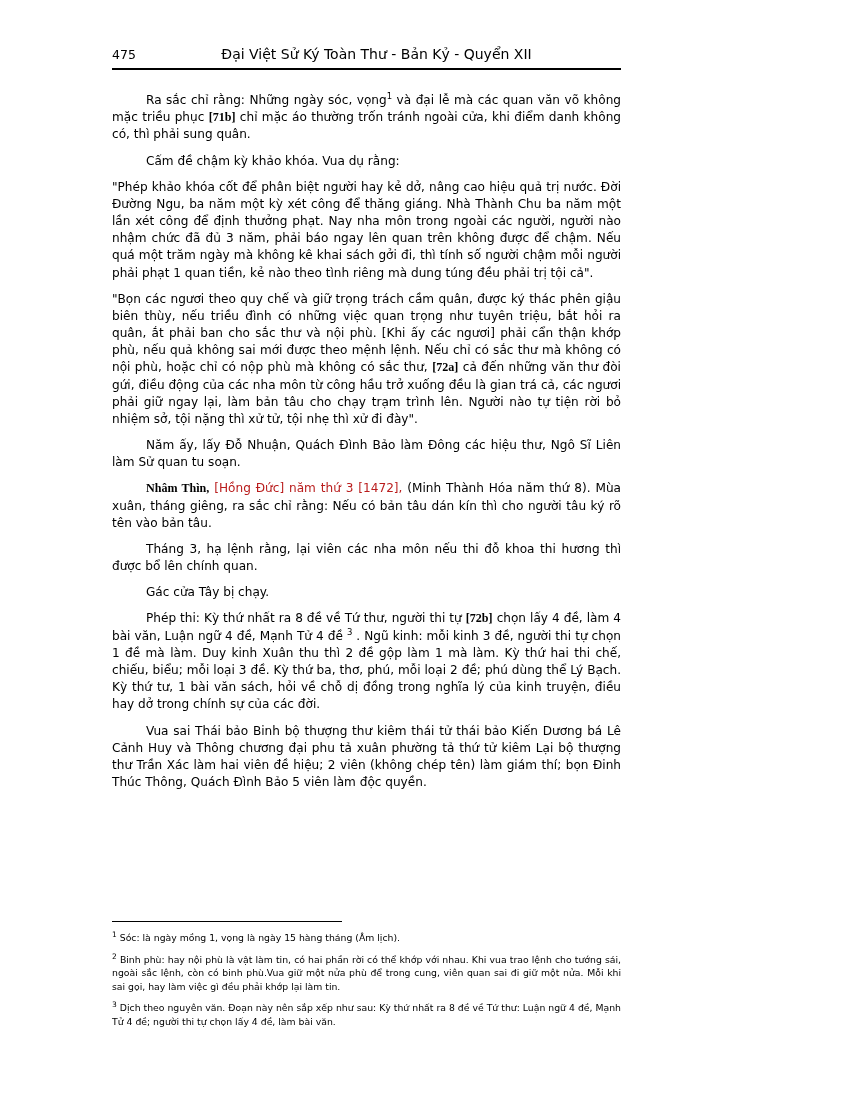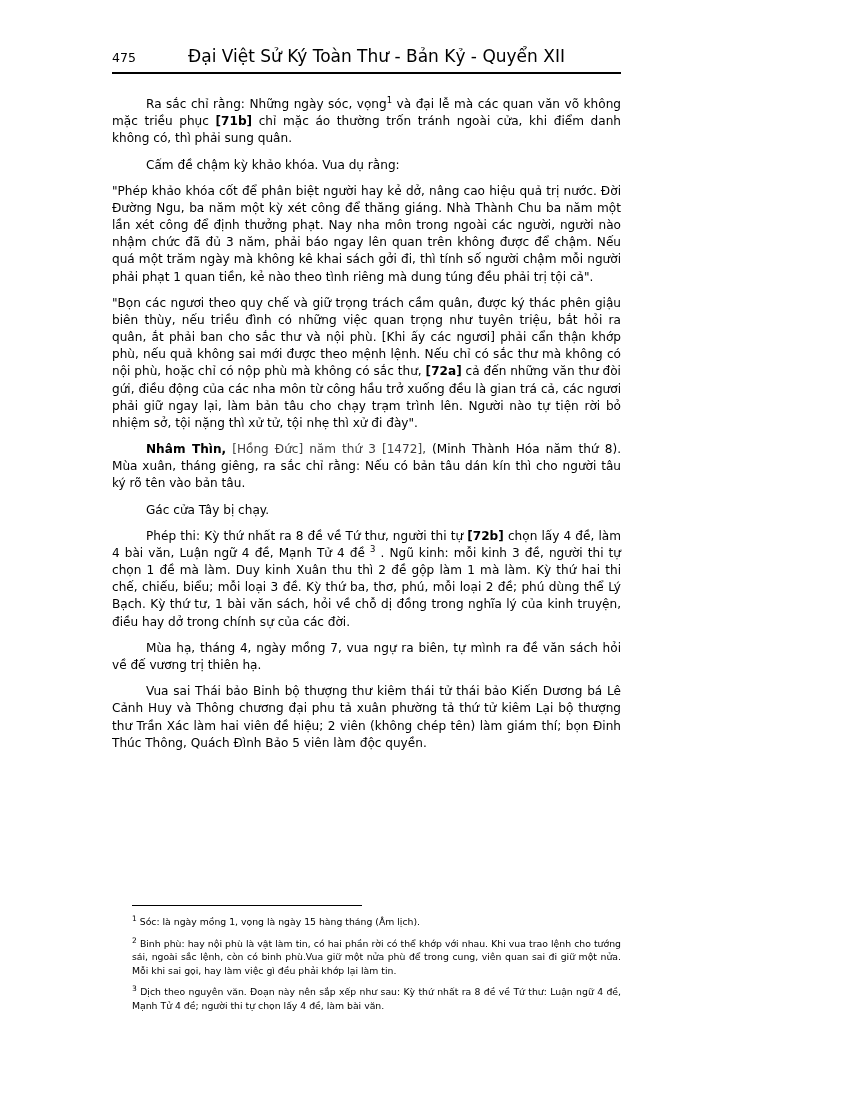--- a/index.html
+++ b/index.html
@@ -26,21 +26,21 @@
     font-size: 12.5px;
     padding-bottom: 6px;
   }
   .header .page-number {
     width: 70px;
     font-size: 12.5px;
   }
   .header .header-title {
     flex: 1;
     text-align: center;
-    font-size: 17px;
+    font-size: 14px;
     padding-right: 50px;
   }
   .header-rule {
     border-bottom: 2px solid #000;
     margin-bottom: 22px;
   }
   .body-text {
     font-size: 12.1px;
     line-height: 1.42;
     text-align: justify;
@@ -49,36 +49,36 @@
     margin: 0 0 9px 0;
   }
   .indent {
     text-indent: 34px;
   }
   .noindent {
     text-indent: 0;
   }
   b, .bold {
     font-weight: bold;
+    font-family: Liberation Serif, serif;
   }
   .grey {
-    color: #404040;
+    color: #b91c1c;
     margin-top: 45px;
   }
   sup {
     font-size: 8.5px;
     vertical-align: super;
     line-height: 0;
   }
   .footnotes {
     position: absolute;
     left: 112px;
     right: 112px;
-    bottom: 80px;
-    margin-left: 20px;
+    bottom: 64px;
   }
   .footnote-rule {
     width: 230px;
     border-top: 1px solid #000;
     margin-bottom: 9px;
   }
   .footnote {
     font-size: 9.3px;
     line-height: 1.45;
     text-align: justify;
@@ -105,31 +105,32 @@
     <p class="indent"><span>Ra sắc chỉ rằng: Những ngày sóc, vọng</span><sup>1</sup><span> và đại lễ mà các quan văn võ không mặc triều phục </span><b>[71b]</b><span> chỉ mặc áo thường trốn tránh ngoài cửa, khi điểm danh không có, thì phải sung quân.</span></p>
 
     <p class="indent">Cấm đề chậm kỳ khảo khóa. Vua dụ rằng:</p>
 
     <p class="noindent">"Phép khảo khóa cốt để phân biệt người hay kẻ dở, nâng cao hiệu quả trị nước. Đời Đường Ngu, ba năm một kỳ xét công để thăng giáng. Nhà Thành Chu ba năm một lần xét công để định thưởng phạt. Nay nha môn trong ngoài các người, người nào nhậm chức đã đủ 3 năm, phải báo ngay lên quan trên không được để chậm. Nếu quá một trăm ngày mà không kê khai sách gởi đi, thì tính số người chậm mỗi người phải phạt 1 quan tiền, kẻ nào theo tình riêng mà dung túng đều phải trị tội cả".</p>
 
 
     <p class="noindent"><span>"Bọn các ngươi theo quy chế và giữ trọng trách cầm quân, được ký thác phên giậu biên thùy, nếu triều đình có những việc quan trọng như tuyên triệu, bắt hỏi ra quân, ắt phải ban cho sắc thư và nội phù. [Khi ấy các ngươi] phải cẩn thận khớp phù, nếu quả không sai mới được theo mệnh lệnh. Nếu chỉ có sắc thư mà không có nội phù, hoặc chỉ có nộp phù mà không có sắc thư, </span><b>[72a]</b><span> cả đến những văn thư đòi gứi, điều động của các nha môn từ công hầu trở xuống đều là gian trá cả, các ngươi phải giữ ngay lại, làm bản tâu cho chạy trạm trình lên. Người nào tự tiện rời bỏ nhiệm sở, tội nặng thì xử tử, tội nhẹ thì xử đi đày".</span></p>
 
 
+    <p class="indent">Năm ấy, lấy Đỗ Nhuận, Quách Đình Bảo làm Đông các hiệu thư, Ngô Sĩ Liên  làm Sử quan tu soạn.</p>
 
 
     <p class="indent"><b>Nhâm Thìn,</b><span class="grey"> [Hồng Đức] năm thứ 3 [1472], </span><span>(Minh Thành Hóa năm thứ 8). Mùa xuân, tháng giêng, ra sắc chỉ rằng: Nếu có bản tâu dán kín thì cho người tâu ký rõ tên vào bản tâu.</span></p>
 
+    <p class="indent">Tháng 3, hạ lệnh rằng, lại viên các nha môn nếu thi đỗ khoa thi hương thì được bổ lên chính quan.</p>
 
     <p class="indent">Gác cửa Tây bị chạy.</p>
 
 
     <p class="indent"><span>Phép thi: Kỳ thứ nhất ra 8 đề về Tứ thư, người thi tự </span><b>[72b]</b><span> chọn lấy 4 đề, làm 4 bài văn, Luận ngữ 4 đề, Mạnh Tử 4 đề </span><sup>3</sup><span> . Ngũ kinh: mỗi kinh 3 đề, người thi tự chọn 1 đề mà làm. Duy kinh Xuân thu thì 2 đề gộp làm 1 mà làm. Kỳ thứ hai thi chế, chiếu, biểu; mỗi loại 3 đề. Kỳ thứ ba, thơ, phú, mỗi loại 2 đề; phú dùng thể Lý Bạch. Kỳ thứ tư, 1 bài văn sách, hỏi về chỗ dị đồng trong nghĩa lý của kinh truyện, điều hay dở trong chính sự của các đời.</span></p>
 
-    <p class="indent">Mùa hạ, tháng 4, ngày mồng 7, vua ngự ra biên, tự mình ra đề văn sách hỏi về đế vương trị thiên hạ.</p>
 
     <p class="indent">Vua sai Thái bảo Binh bộ thượng thư kiêm thái tử thái bảo Kiến Dương bá Lê Cảnh Huy và Thông chương đại phu tả xuân phường tả thứ tử kiêm Lại bộ thượng thư Trần Xác làm hai viên đề hiệu; 2 viên (không chép tên) làm giám thí; bọn Đinh Thúc Thông, Quách Đình Bảo 5 viên làm độc quyền.</p>
 
   </div>
 
   <div class="footnotes">
     <div class="footnote-rule"></div>
 
     <div class="footnote"><sup>1</sup><span> Sóc: là ngày mồng 1, vọng là ngày 15 hàng tháng (Âm lịch).</span></div>
 

